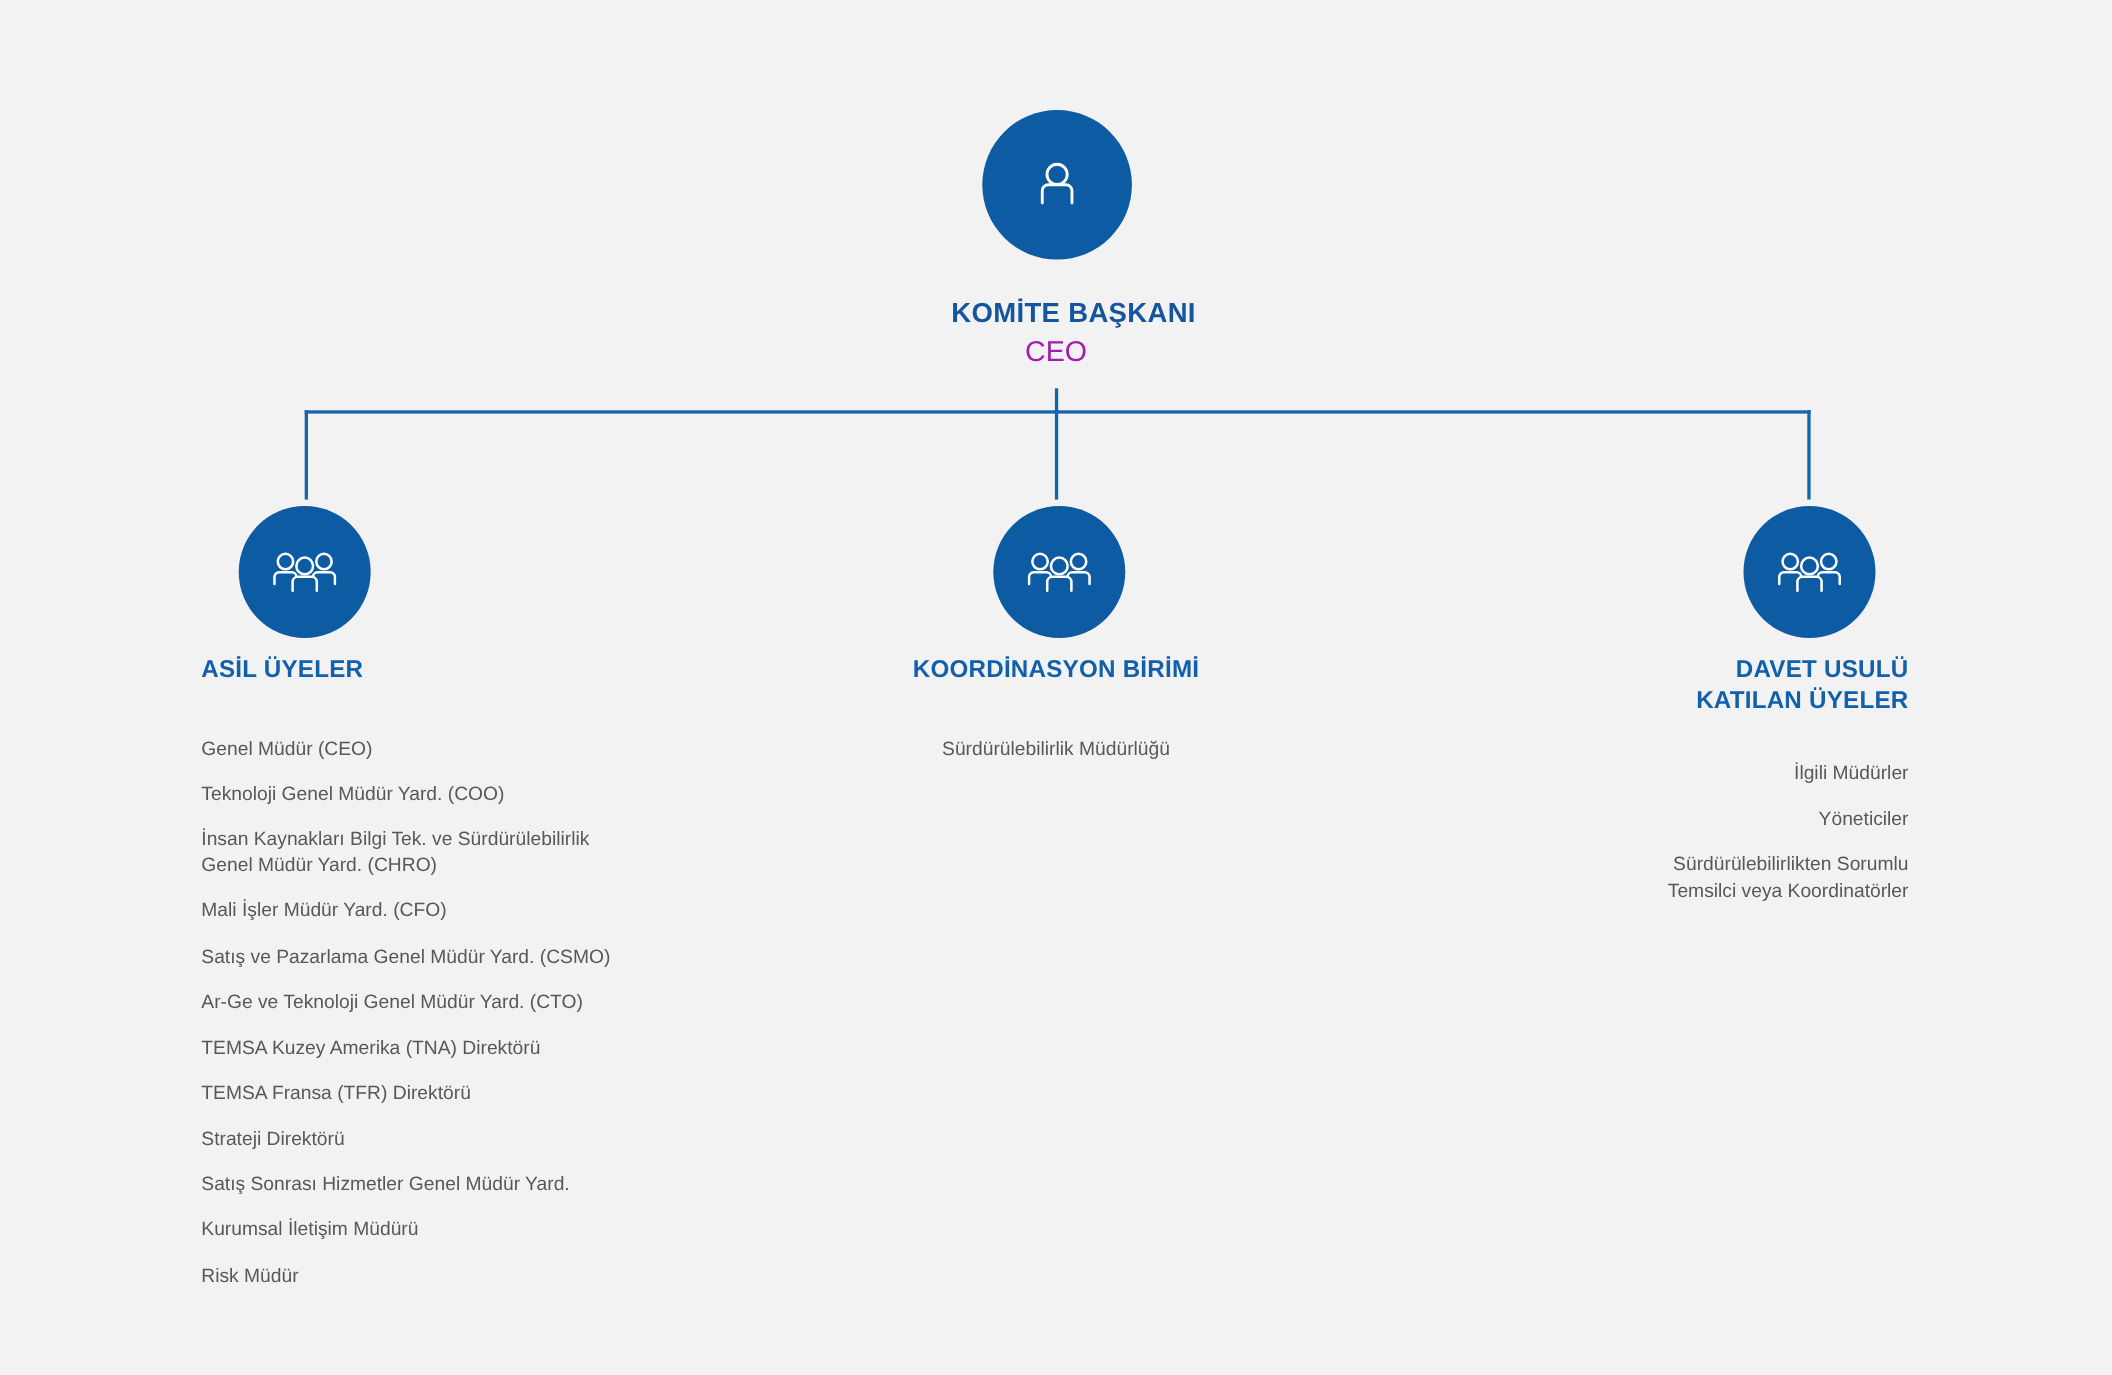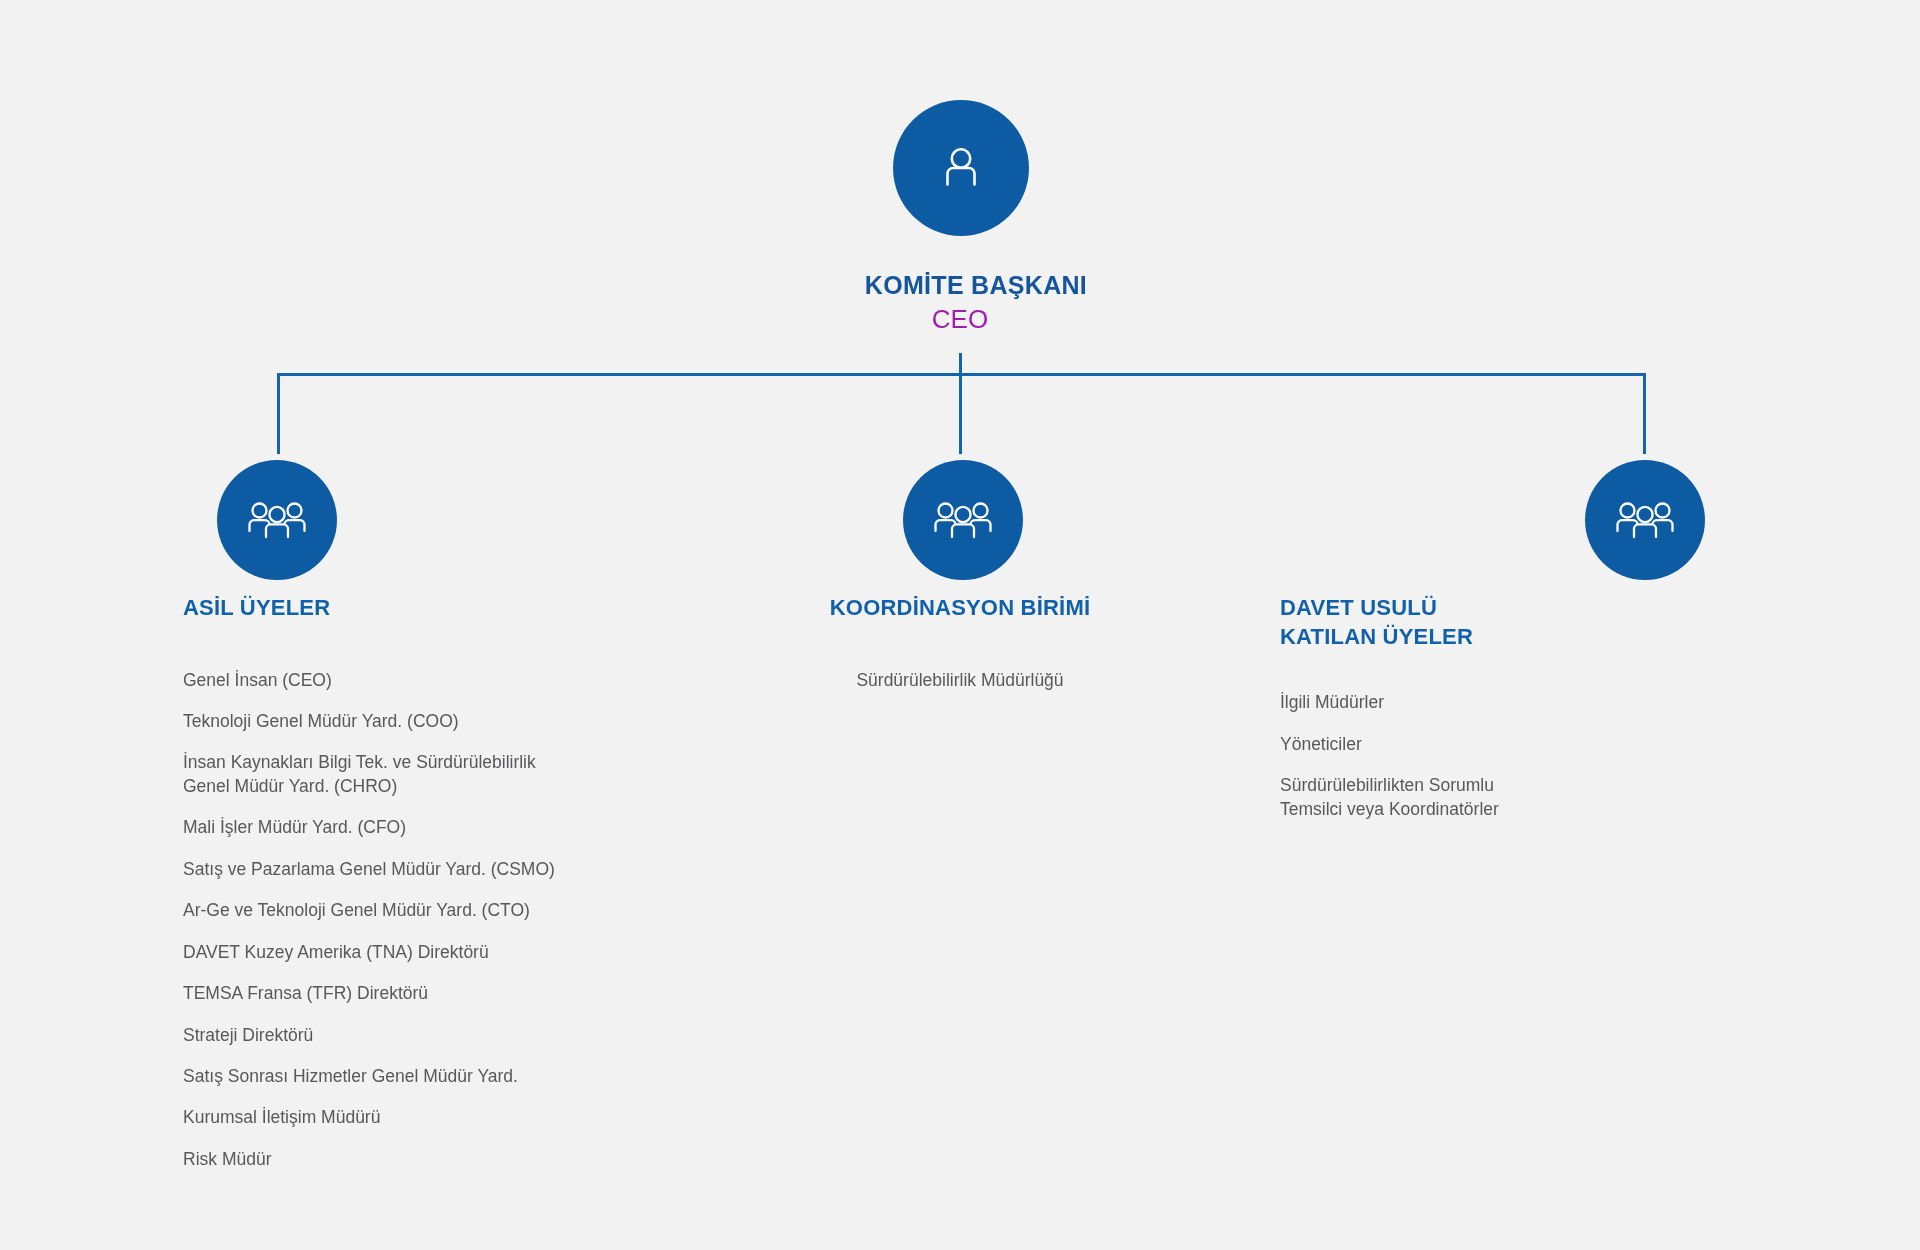--- a/index.html
+++ b/index.html
@@ -115,21 +115,21 @@
     line-height: 1.34;
   }
   .body-line {
     margin-bottom: 18px;
   }
   .body-line:last-child { margin-bottom: 0; }
   .body-line .wrap-line { display: block; }
 
   .col-left   { left: 183px; width: 470px; text-align: left; }
   .col-center { left: 720px; width: 480px; text-align: center; }
-  .col-right  { left: 1280px; width: 455px; }
+  .col-right  { left: 1280px; width: 455px; text-align: right; }
 
   .col-center .column-body { margin-top: 46px; }
   .col-right .column-body  { margin-top: 40px; }
 </style>
 </head>
 <body>
 
 <div class="org-chart">
 
   <div class="node-circle root-circle">
@@ -190,40 +190,40 @@
       </svg>
     </span>
   </div>
 
   <div class="column col-left">
     <div class="column-heading">
         <div>ASİL ÜYELER</div>
       </div>
     <div class="column-body">
         <div class="body-line">
-          <span class="wrap-line">Genel İnsan (CEO)</span>
+          <span class="wrap-line">Genel Müdür (CEO)</span>
         </div>
         <div class="body-line">
           <span class="wrap-line">Teknoloji Genel Müdür Yard. (COO)</span>
         </div>
         <div class="body-line">
           <span class="wrap-line">İnsan Kaynakları Bilgi Tek. ve Sürdürülebilirlik</span>
           <span class="wrap-line">Genel Müdür Yard. (CHRO)</span>
         </div>
         <div class="body-line">
           <span class="wrap-line">Mali İşler Müdür Yard. (CFO)</span>
         </div>
         <div class="body-line">
           <span class="wrap-line">Satış ve Pazarlama Genel Müdür Yard. (CSMO)</span>
         </div>
         <div class="body-line">
           <span class="wrap-line">Ar-Ge ve Teknoloji Genel Müdür Yard. (CTO)</span>
         </div>
         <div class="body-line">
-          <span class="wrap-line">DAVET Kuzey Amerika (TNA) Direktörü</span>
+          <span class="wrap-line">TEMSA Kuzey Amerika (TNA) Direktörü</span>
         </div>
         <div class="body-line">
           <span class="wrap-line">TEMSA Fransa (TFR) Direktörü</span>
         </div>
         <div class="body-line">
           <span class="wrap-line">Strateji Direktörü</span>
         </div>
         <div class="body-line">
           <span class="wrap-line">Satış Sonrası Hizmetler Genel Müdür Yard.</span>
         </div>

